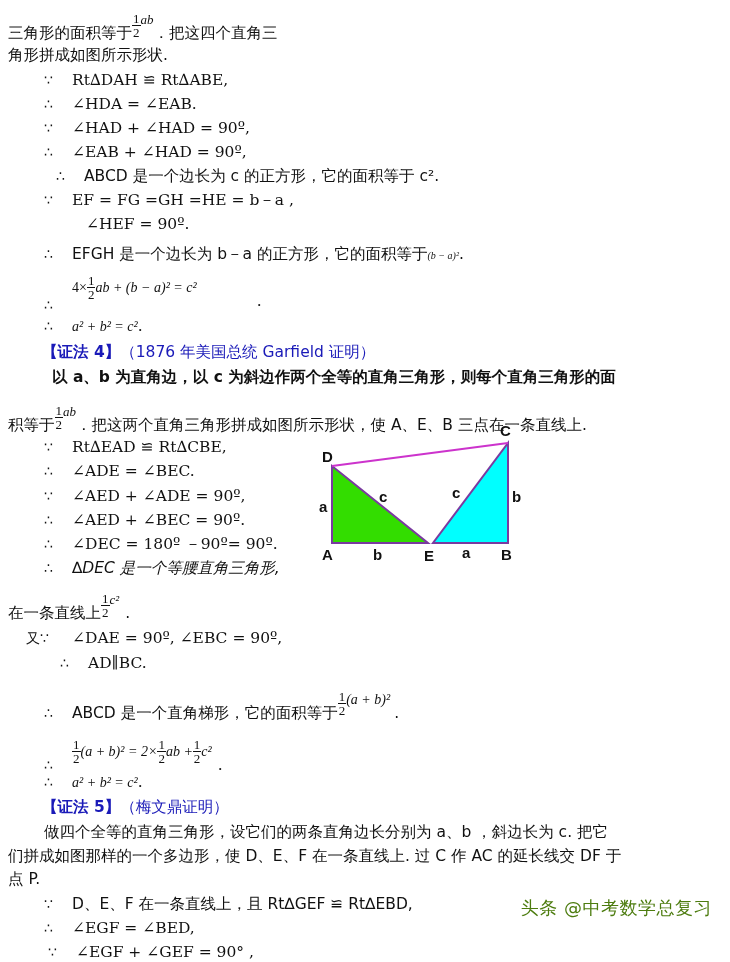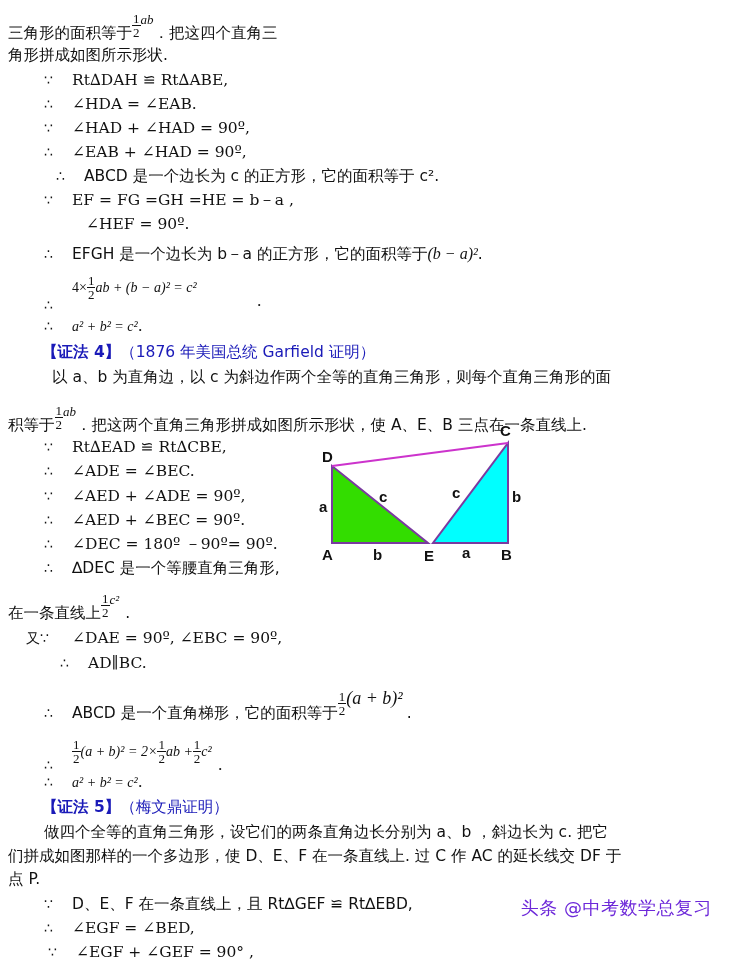--- a/index.html
+++ b/index.html
@@ -12,59 +12,59 @@
     .cjk { font-family: "DejaVu Sans", "Liberation Sans", sans-serif; }
     .math { font-family: "Liberation Serif", "DejaVu Serif", serif; font-style: italic; }
     .sym { display: inline-block; width: 28px; font-size: 14px; }
     .frac { display: inline-block; position: relative; vertical-align: middle; text-align: center; font-family: "Liberation Serif", serif; font-size: 13px; line-height: 13px; }
     .frac .num { display: block; border-bottom: 1px solid #111; padding: 0 1px; }
     .frac .den { display: block; }
     .heading { color: #1a1ab8; font-weight: bold; }
     .watermark {
       position: absolute; right: 18px; top: 896px;
       font-family: "DejaVu Sans", "Liberation Sans", sans-serif;
-      font-size: 18px; color: #6d28d9; letter-spacing: 0.5px;
+      font-size: 18px; color: #4d7c0f; letter-spacing: 0.5px;
     }
     .diagram { position: absolute; left: 315px; top: 418px; width: 215px; height: 145px; }
     .diagram text { font-family: "Liberation Sans", "DejaVu Sans", sans-serif; font-weight: bold; font-size: 15px; fill: #111; }
   </style>
 </head>
 <body>
 
 <div class="line cjk" style="left:8px; top:20px;">
   <span>三角形的面积等于</span><span class="frac" style="top:-8px;"><span class="num">1</span><span class="den">2</span></span><span class="math" style="position:relative; top:-14px; font-size:13px;">ab</span><span>．把这四个直角三</span>
 </div>
 <div class="line cjk" style="left:8px; top:45px;">角形拼成如图所示形状.</div>
 
 <div class="line" style="left:44px; top:70px;"><span class="sym">∵</span><span>Rt∆DAH  ≌  Rt∆ABE,</span></div>
 <div class="line" style="left:44px; top:94px;"><span class="sym">∴</span><span>∠HDA  =  ∠EAB.</span></div>
 <div class="line" style="left:44px; top:118px;"><span class="sym">∵</span><span>∠HAD  +  ∠HAD  =  90º,</span></div>
 <div class="line" style="left:44px; top:142px;"><span class="sym">∴</span><span>∠EAB  +  ∠HAD  =  90º,</span></div>
 <div class="line cjk" style="left:44px; top:166px;margin-left:12px;"><span class="sym">∴</span><span>ABCD 是一个边长为 c 的正方形，它的面积等于 c².</span></div>
 <div class="line" style="left:44px; top:190px;"><span class="sym">∵</span><span>EF  =  FG  =GH  =HE  =  b－a  ,</span></div>
 <div class="line" style="left:46px; top:214px;margin-left:40px;"><span>∠HEF  =  90º.</span></div>
-<div class="line cjk" style="left:44px; top:244px;"><span class="sym">∴</span><span>EFGH 是一个边长为 b－a 的正方形，它的面积等于</span><span class="math" style="font-size:16px;">(b − a)²</span><span>.</span></div>
+<div class="line cjk" style="left:44px; top:244px;"><span class="sym">∴</span><span>EFGH 是一个边长为 b－a 的正方形，它的面积等于</span><span class="math" style="font-size:10px;">(b − a)²</span><span>.</span></div>
 <div class="line" style="left:44px; top:282px;"><span class="sym" style="position:relative; top:10px;">∴</span><span class="math" style="font-style:normal; font-size:14px; position:relative; top:-8px;">4×</span><span class="frac" style="top:-8px;"><span class="num">1</span><span class="den">2</span></span><span class="math" style="font-size:14px; position:relative; top:-8px;">ab + (b − a)² = c²</span><span style="position:relative; left:60px; top:6px;">.</span></div>
 <div class="line" style="left:44px; top:316px;"><span class="sym">∴</span><span class="math" style="font-size:14px;">a² + b² = c²</span><span>.</span></div>
 
 <div class="line cjk" style="left:42px; top:342px;"><span class="heading">【证法 4】</span><span class="heading" style="font-weight:normal;">（1876 年美国总统 Garfield 证明）</span></div>
-<div class="line cjk" style="left:52px; top:367px;">以 a、b 为直角边，以 c 为斜边作两个全等的直角三角形，则每个直角三角形的面</div>
+<div class="line cjk" style="left:52px; top:367px;font-weight:bold;">以 a、b 为直角边，以 c 为斜边作两个全等的直角三角形，则每个直角三角形的面</div>
 <div class="line cjk" style="left:8px; top:412px;"><span>积等于</span><span class="frac" style="top:-8px;"><span class="num">1</span><span class="den">2</span></span><span class="math" style="position:relative; top:-14px; font-size:13px;">ab</span><span>．把这两个直角三角形拼成如图所示形状，使 A、E、B 三点在一条直线上.</span></div>
 
 <div class="line" style="left:44px; top:437px;"><span class="sym">∵</span><span>Rt∆EAD  ≌  Rt∆CBE,</span></div>
 <div class="line" style="left:44px; top:461px;"><span class="sym">∴</span><span>∠ADE  =  ∠BEC.</span></div>
 <div class="line" style="left:44px; top:486px;"><span class="sym">∵</span><span>∠AED  +  ∠ADE  =  90º,</span></div>
 <div class="line" style="left:44px; top:510px;"><span class="sym">∴</span><span>∠AED  +  ∠BEC  =  90º.</span></div>
 <div class="line" style="left:44px; top:534px;"><span class="sym">∴</span><span>∠DEC  =  180º －90º=  90º.</span></div>
-<div class="line cjk" style="left:44px; top:558px;"><span class="sym">∴</span><span>∆DEC 是一个等腰直角三角形,</span></div>
+<div class="line cjk" style="left:44px; top:558px;font-style:italic;"><span class="sym">∴</span><span>∆DEC 是一个等腰直角三角形,</span></div>
 <div class="line cjk" style="left:8px; top:600px;"><span>在一条直线上</span><span class="frac" style="top:-8px;"><span class="num">1</span><span class="den">2</span></span><span class="math" style="position:relative; top:-14px; font-size:13px;">c²</span><span style="margin-left:6px;">.</span></div>
 
 <div class="line cjk" style="left:26px; top:628px;"><span class="sym" style="width:46px;">又∵</span><span class="" style="font-family:'DejaVu Serif', serif;">∠DAE  =  90º,  ∠EBC  =  90º,</span></div>
 <div class="line" style="left:44px; top:653px;margin-left:16px;"><span class="sym">∴</span><span>AD∥BC.</span></div>
-<div class="line cjk" style="left:44px; top:700px;"><span class="sym">∴</span><span>ABCD 是一个直角梯形，它的面积等于</span><span class="frac" style="top:-10px;"><span class="num">1</span><span class="den">2</span></span><span class="math" style="position:relative; top:-14px; font-size:18px;">(a + b)²</span><span style="margin-left:4px;">.</span></div>
+<div class="line cjk" style="left:44px; top:700px;"><span class="sym">∴</span><span>ABCD 是一个直角梯形，它的面积等于</span><span class="frac" style="top:-10px;"><span class="num">1</span><span class="den">2</span></span><span class="math" style="position:relative; top:-14px; font-size:14px;">(a + b)²</span><span style="margin-left:4px;">.</span></div>
 <div class="line" style="left:44px; top:746px;"><span class="sym" style="position:relative; top:6px;">∴</span><span class="frac" style="top:-8px;"><span class="num">1</span><span class="den">2</span></span><span class="math" style="font-size:14px; position:relative; top:-8px;">(a + b)² = 2×</span><span class="frac" style="top:-8px;"><span class="num">1</span><span class="den">2</span></span><span class="math" style="font-size:14px; position:relative; top:-8px;">ab +</span><span class="frac" style="top:-8px;"><span class="num">1</span><span class="den">2</span></span><span class="math" style="font-size:14px; position:relative; top:-8px;">c²</span><span style="margin-left:6px; position:relative; top:6px;">.</span></div>
 <div class="line" style="left:44px; top:772px;"><span class="sym">∴</span><span class="math" style="font-size:14px;">a² + b² = c²</span><span>.</span></div>
 
 <svg class="diagram" viewBox="0 0 215 145">
   <polygon points="17,48 17,125 113,125" fill="#33dd00" stroke="#7a3aa0" stroke-width="2"></polygon>
   <polygon points="118,125 193,125 193,25" fill="#00ffff" stroke="#7a3aa0" stroke-width="2"></polygon>
   <line x1="17" y1="48" x2="193" y2="25" stroke="#cc33cc" stroke-width="2"></line>
   <line x1="17" y1="125" x2="113" y2="125" stroke="#7a3aa0" stroke-width="2"></line>
   <text x="7" y="44">D</text>
   <text x="185" y="18">C</text>

